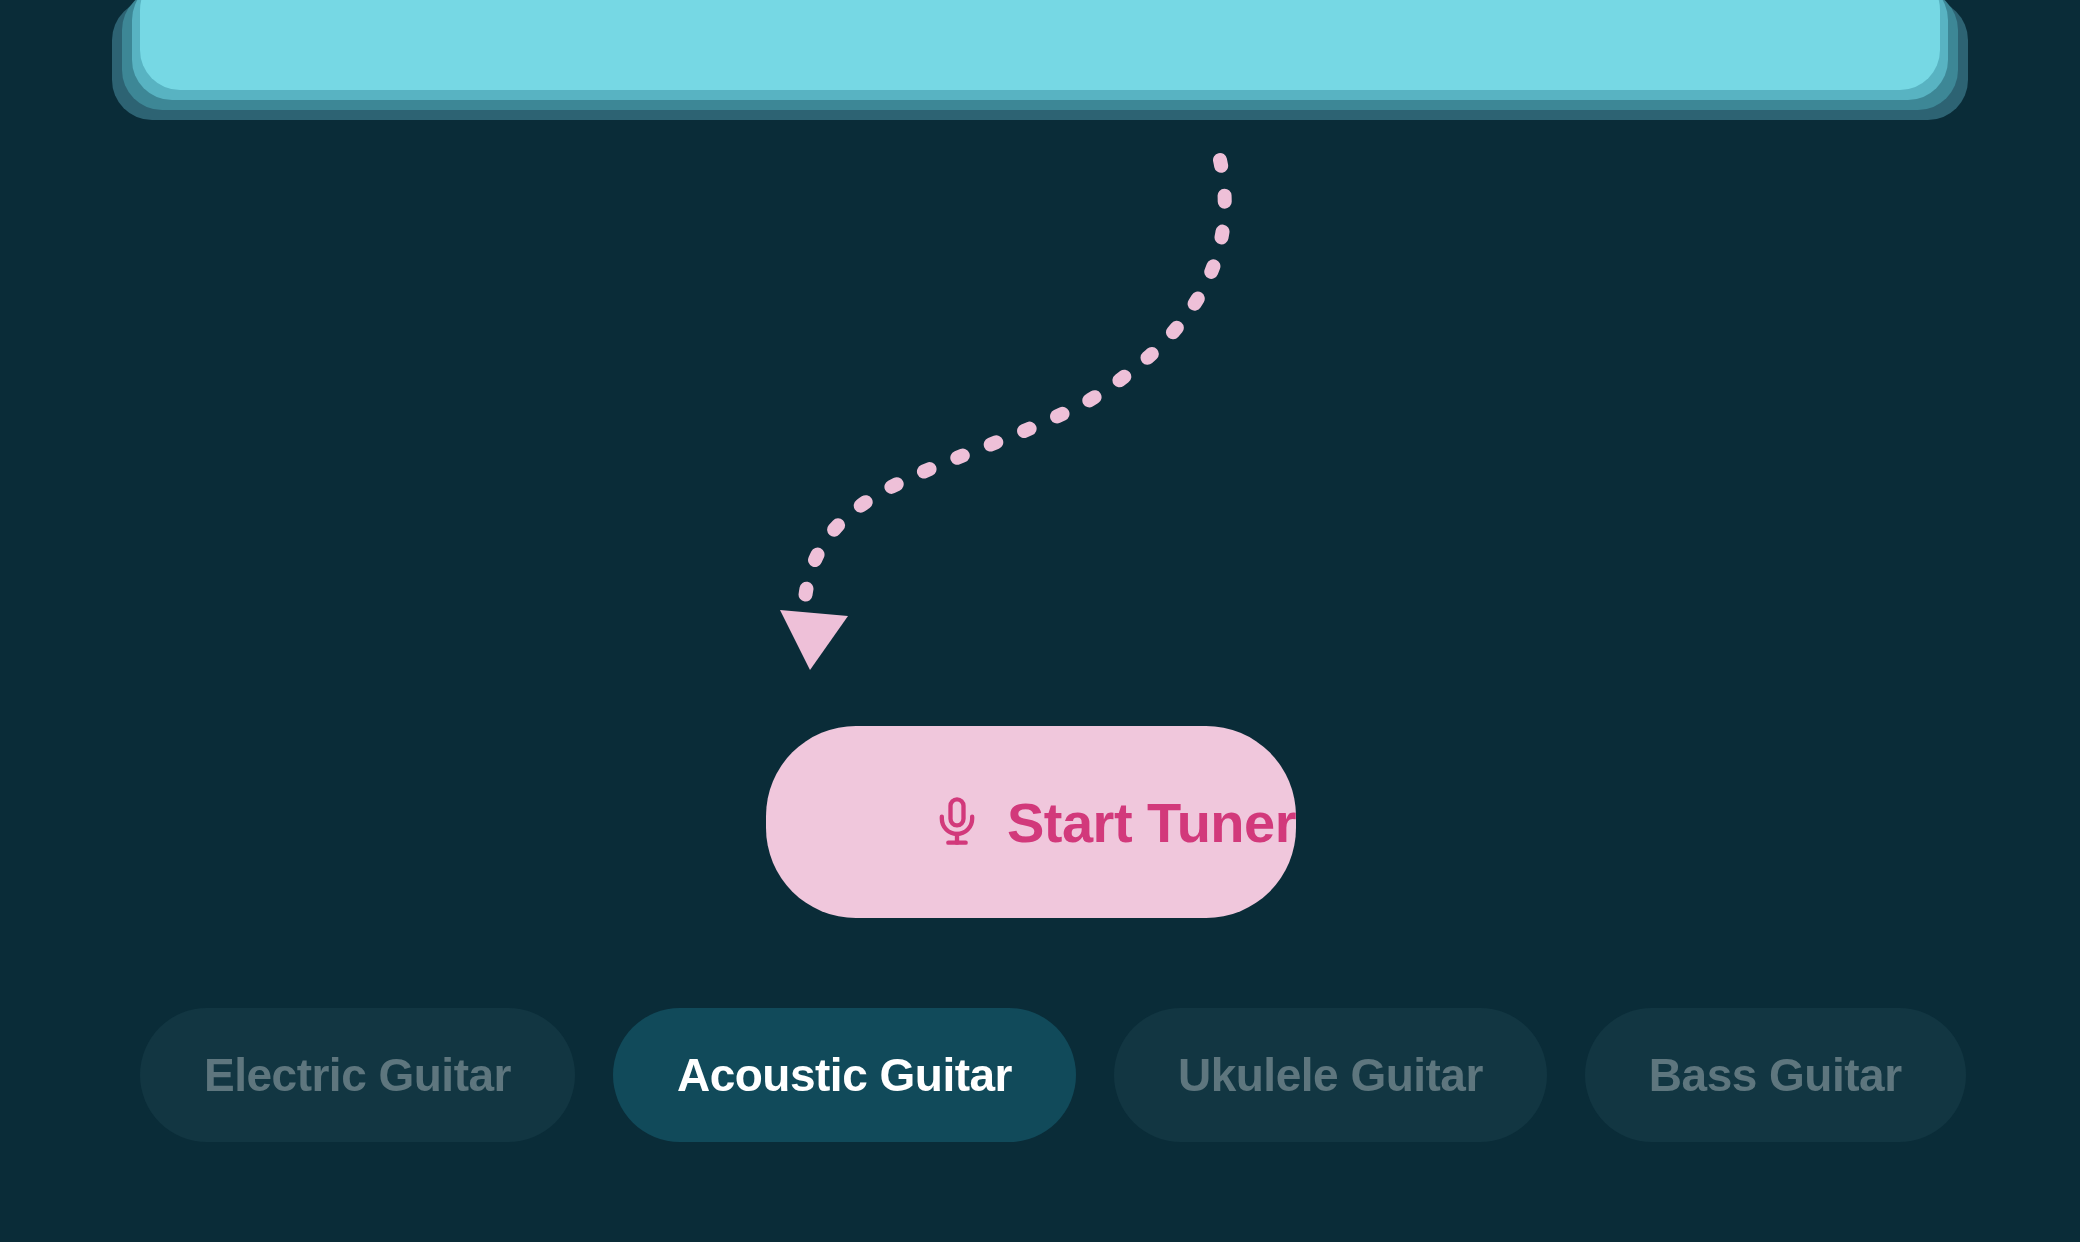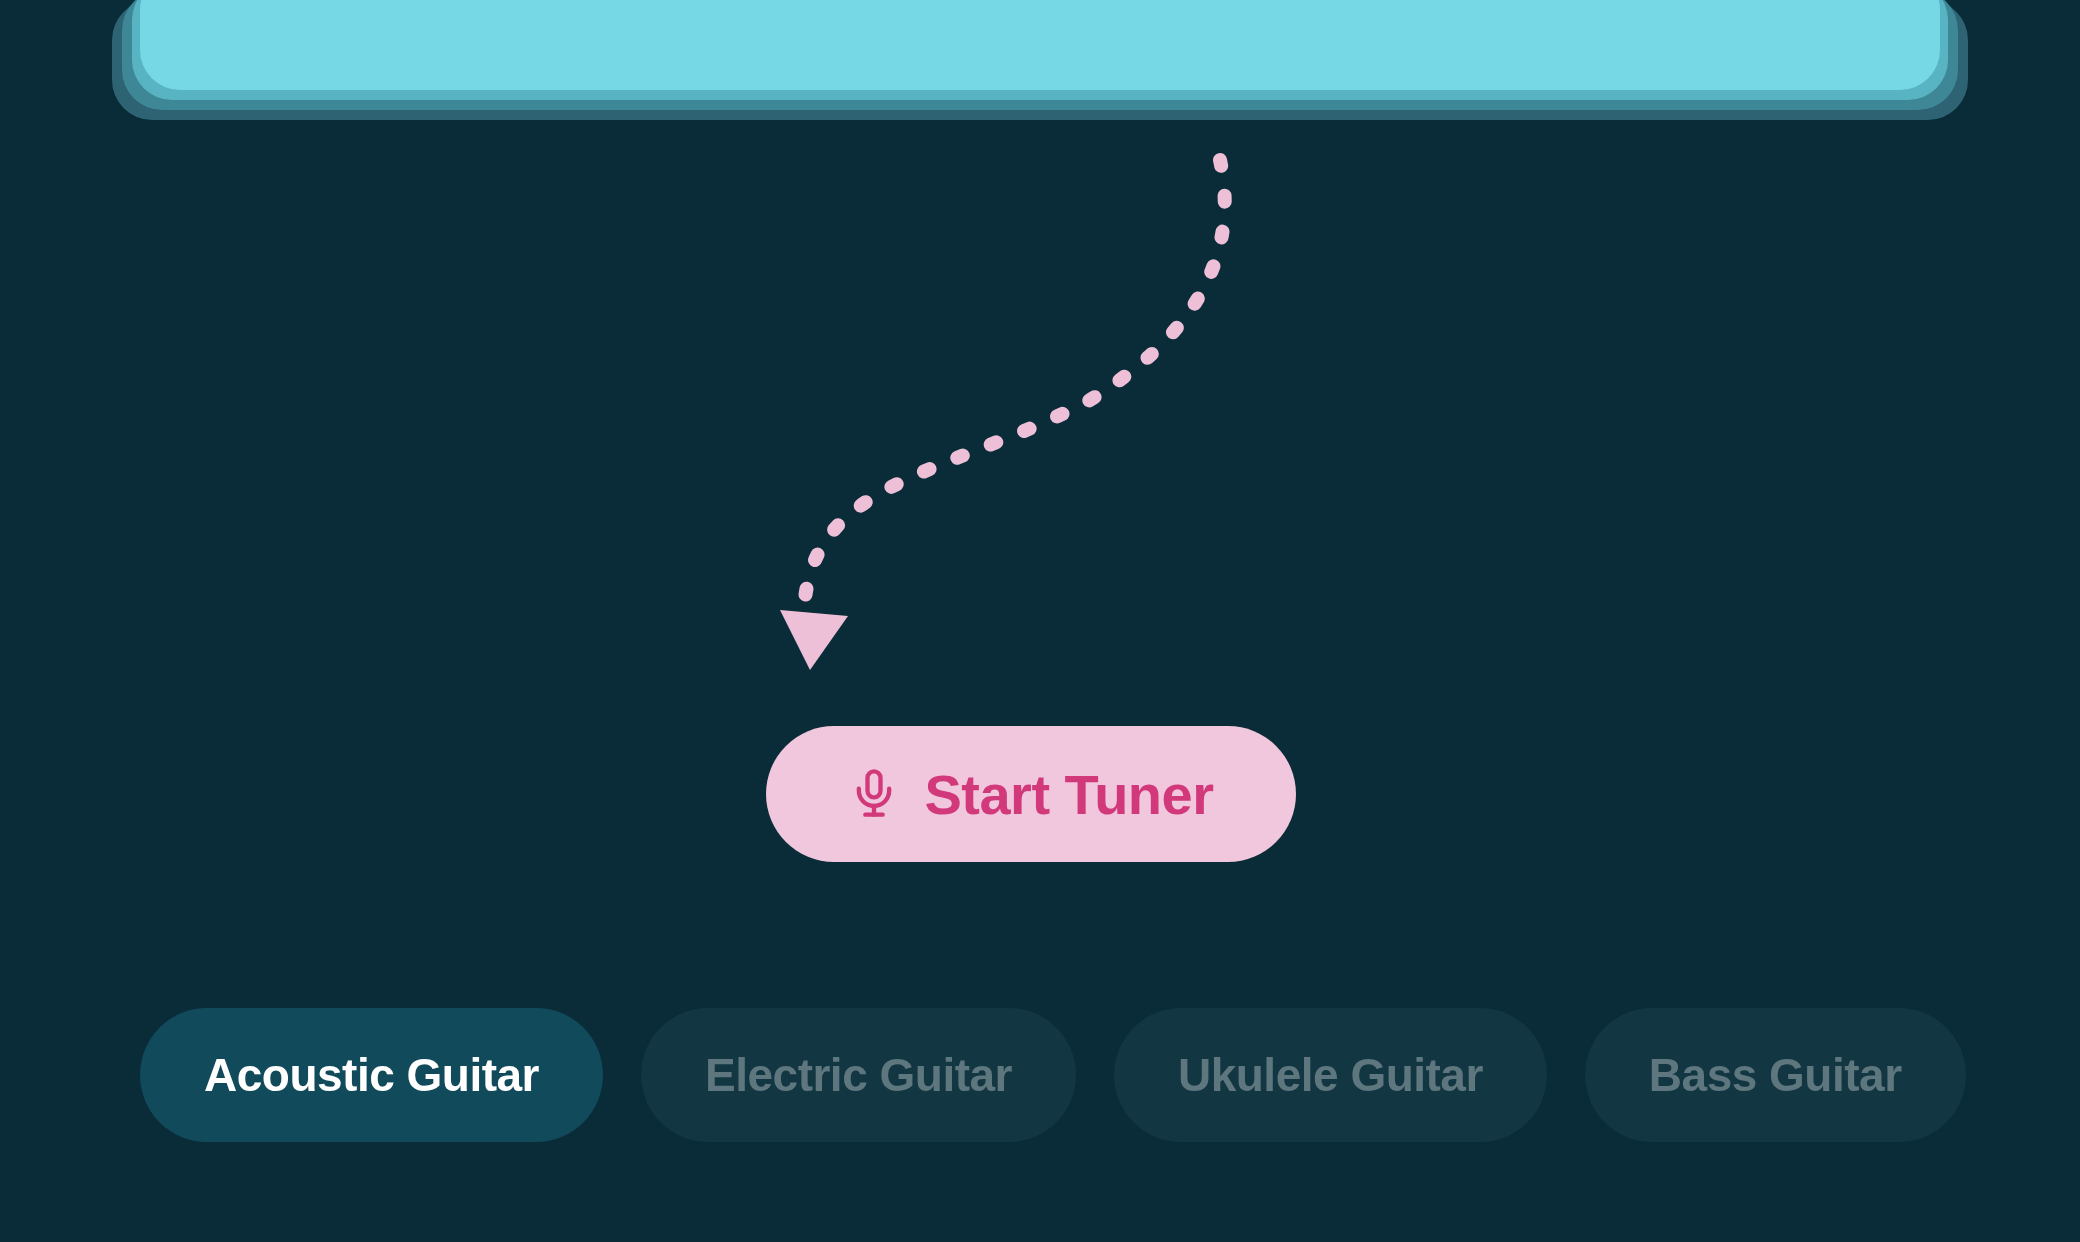--- a/index.html
+++ b/index.html
@@ -35,26 +35,26 @@
       left: 730px;
       width: 540px;
       height: 540px;
     }
 
     .cta-button {
       position: absolute;
       top: 726px;
       left: 766px;
       width: 530px;
-      height: 136px;
+      height: 192px;
       background: #f0c7dc;
       border-radius: 90px;
       display: flex;
       align-items: center;
-      justify-content: center;
+      justify-content: flex-end;
       gap: 24px;
       cursor: pointer;
       border: none;
     }
     .cta-button svg { width: 52px; height: 52px; }
     .cta-label {
       color: #d2397b;
       font-size: 56px;
       font-weight: 700;
       letter-spacing: -0.5px;
@@ -109,17 +109,17 @@
       <rect x="9" y="2" width="6" height="12" rx="3"></rect>
       <path d="M5 10v1a7 7 0 0 0 14 0v-1"></path>
       <line x1="12" y1="18" x2="12" y2="22"></line>
       <line x1="8" y1="22" x2="16" y2="22"></line>
     </svg>
   </span>
   <span class="cta-label">Start Tuner</span>
 </button>
 
 <div class="tabs">
+  <button class="tab inactive">Electric Guitar</button>
   <button class="tab active">Acoustic Guitar</button>
-  <button class="tab inactive">Electric Guitar</button>
   <button class="tab inactive">Ukulele Guitar</button>
   <button class="tab inactive">Bass Guitar</button>
 </div>
 
 </body></html>

